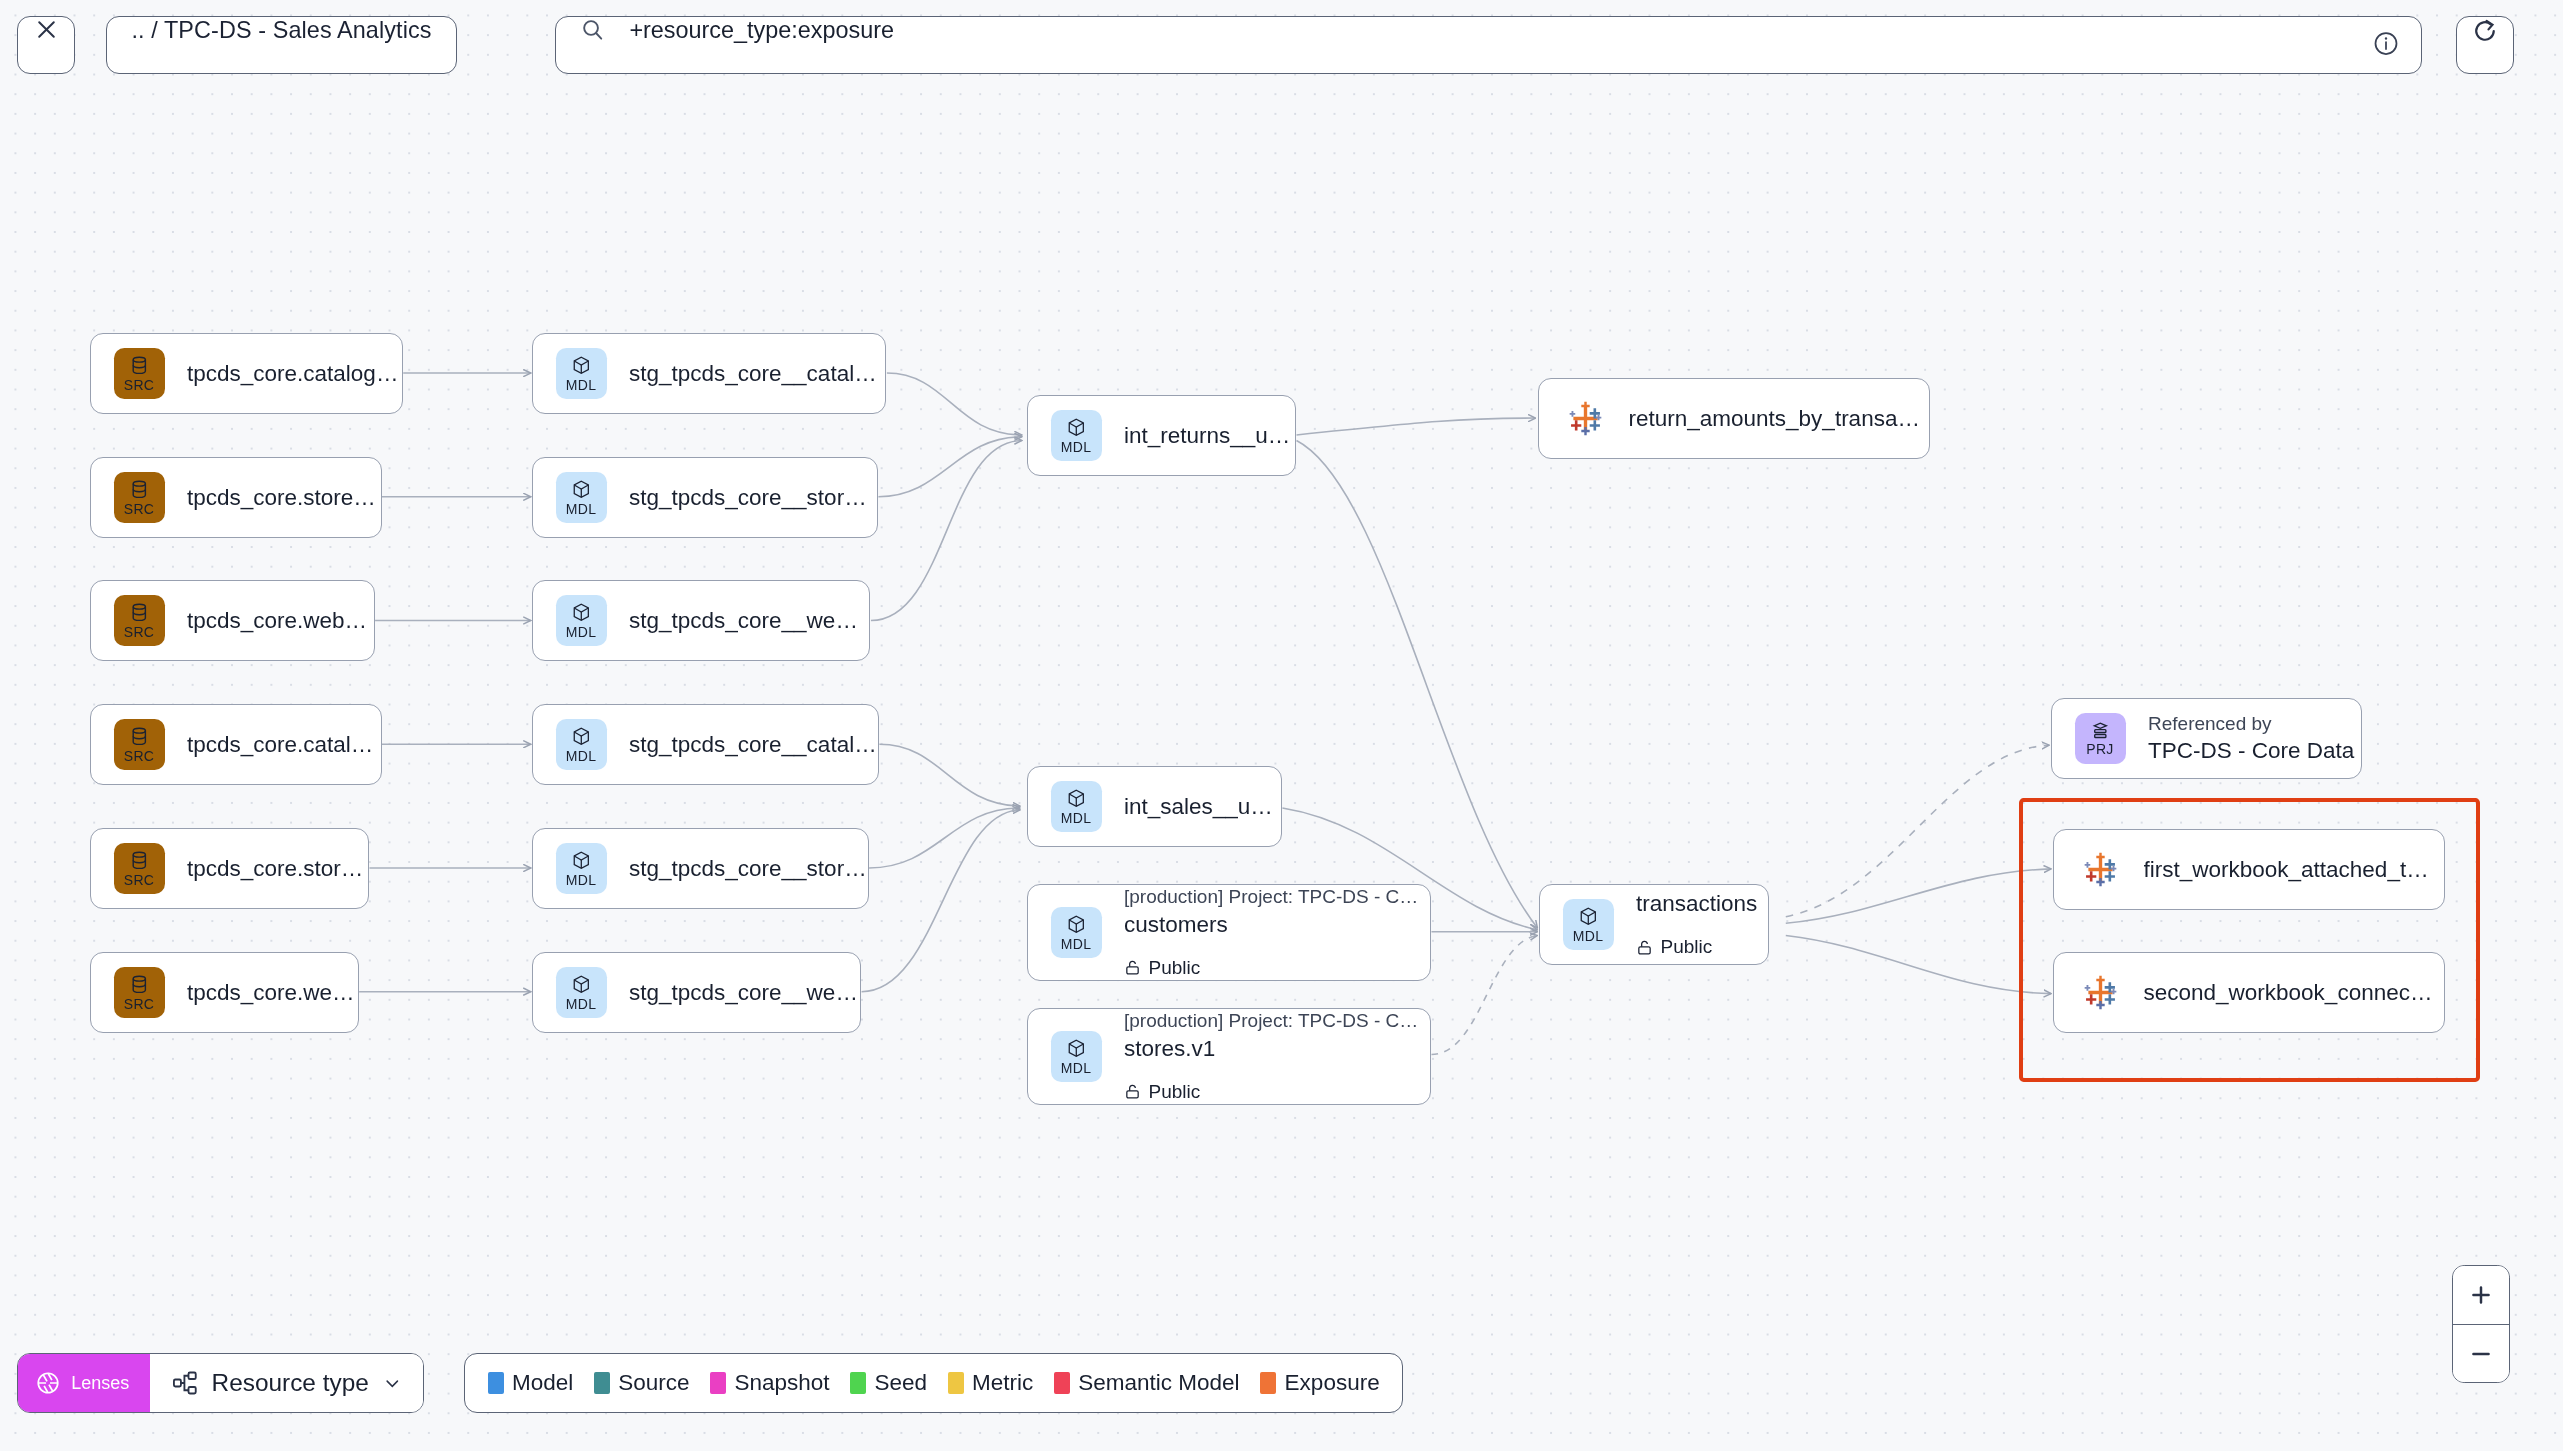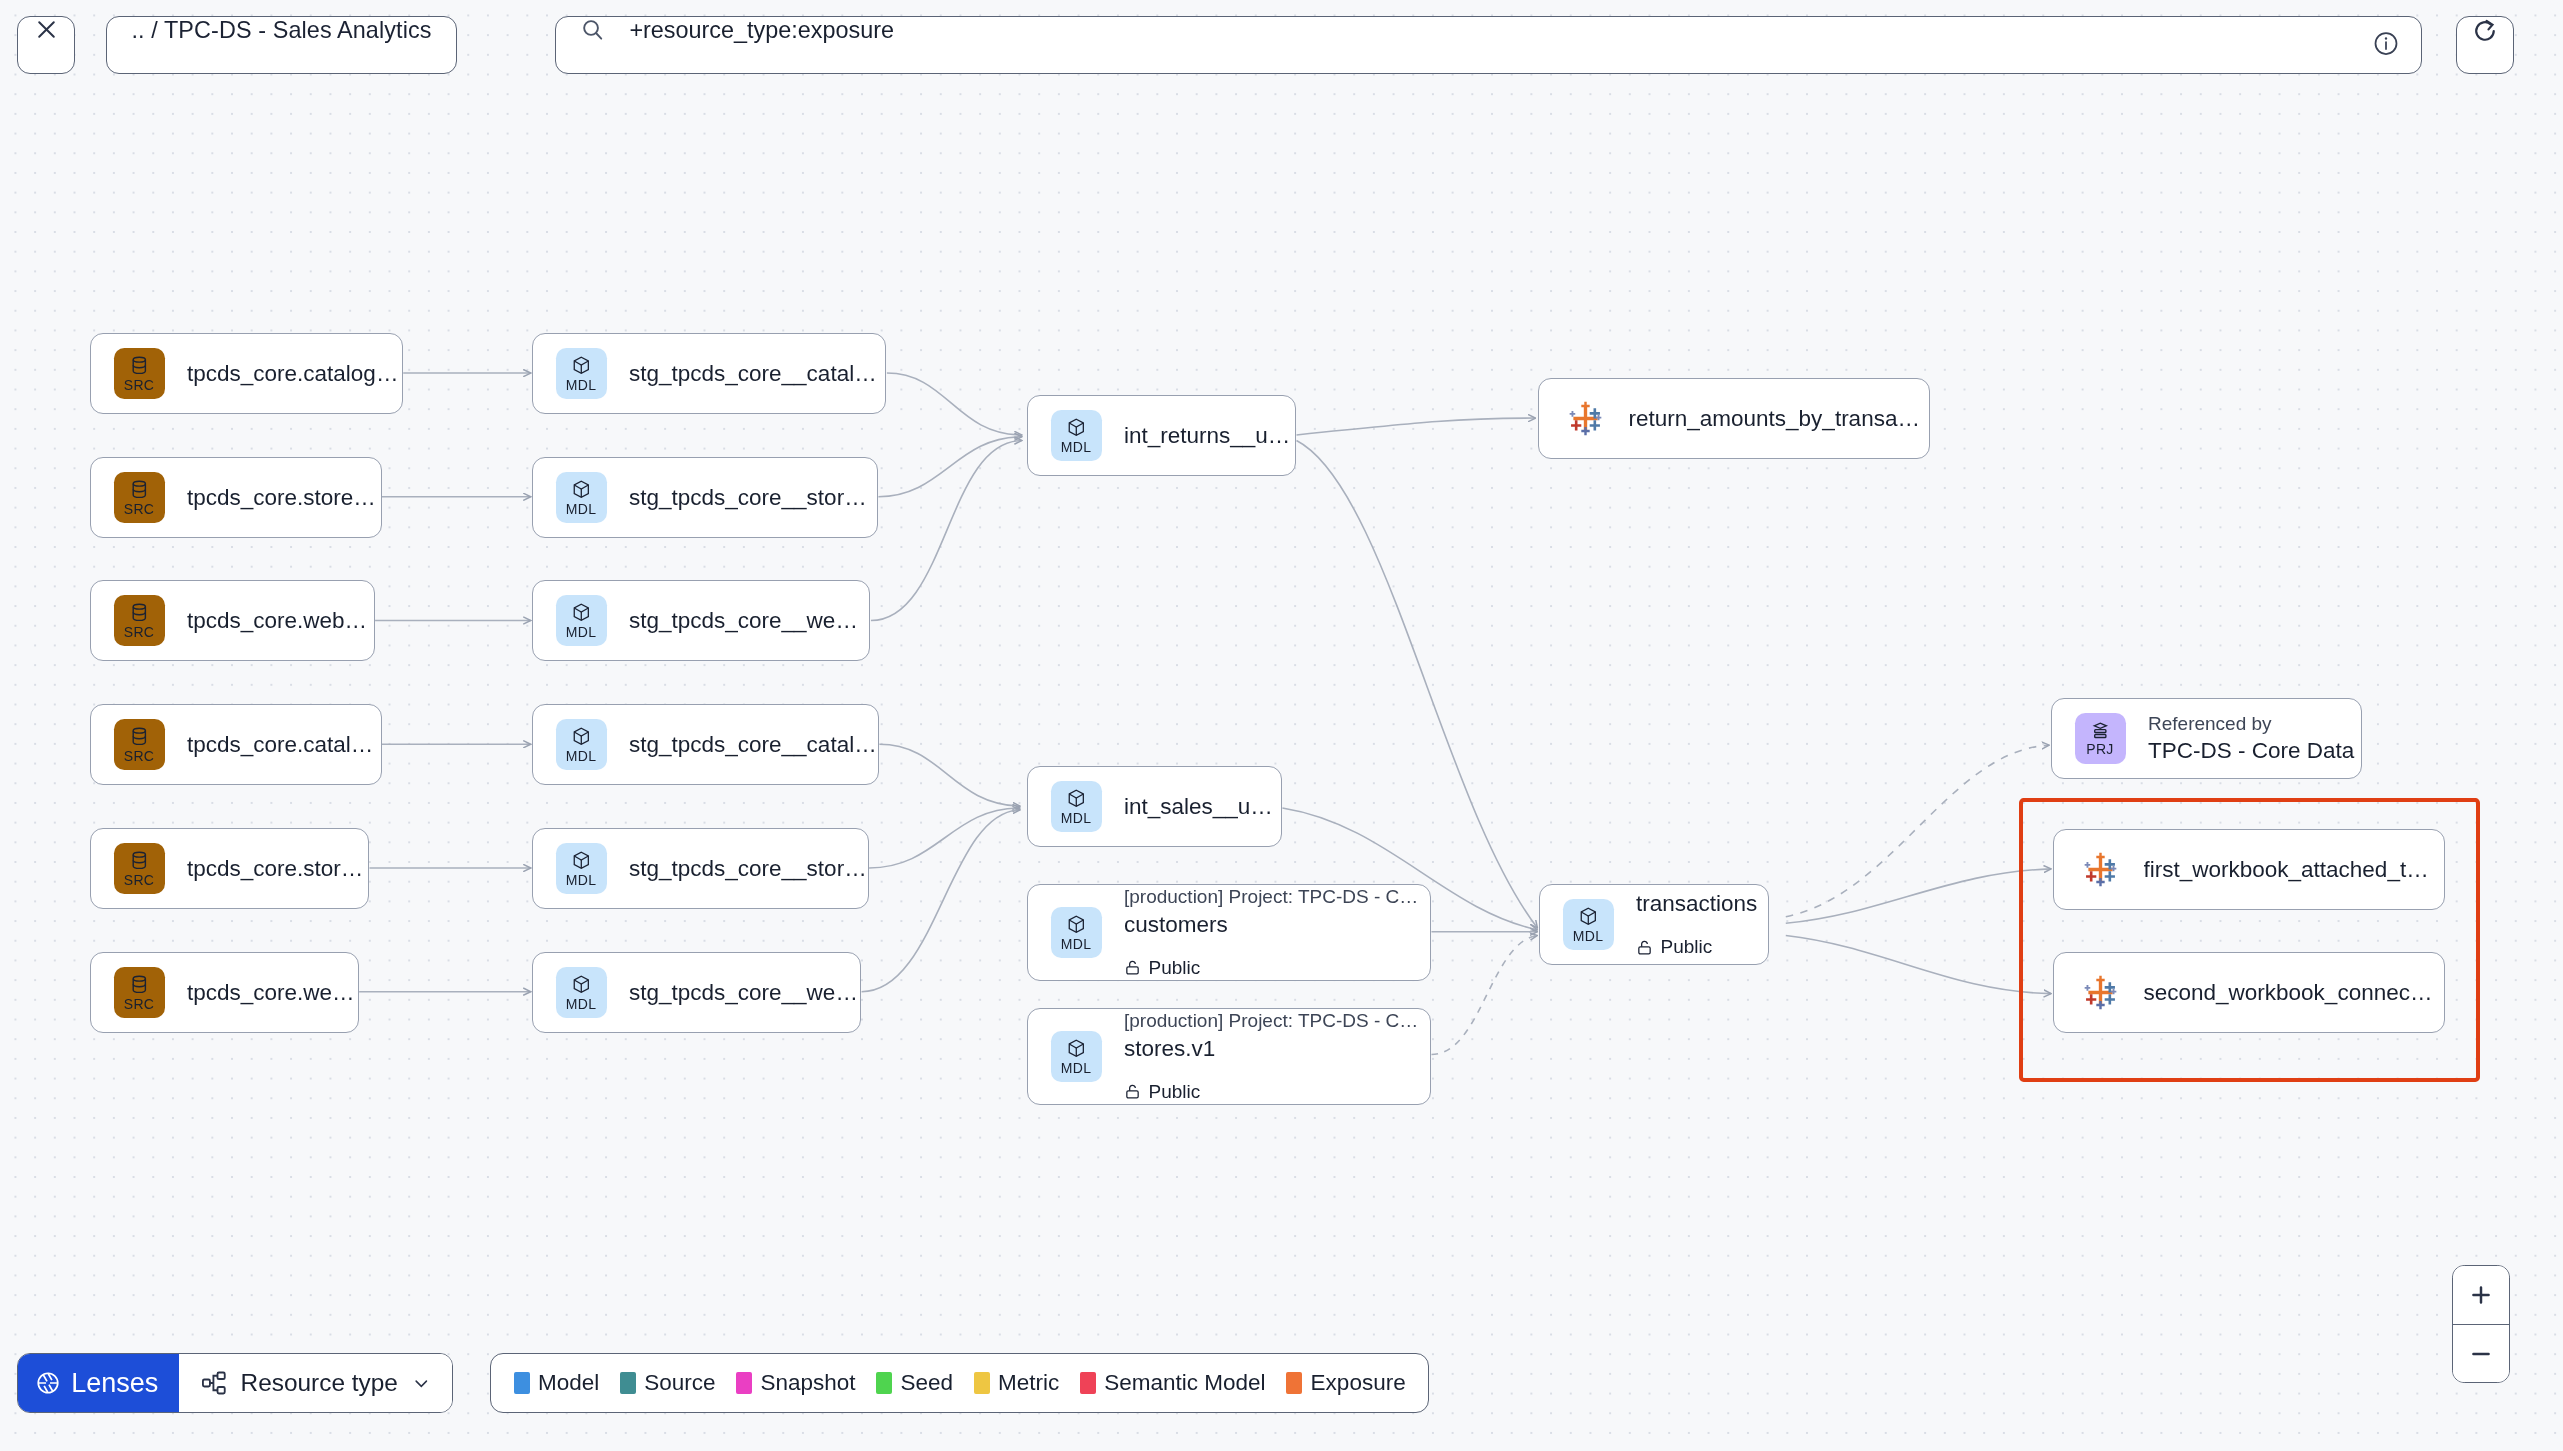--- a/index.html
+++ b/index.html
@@ -108,40 +108,39 @@
   
   .bottom { position: absolute; z-index: 40; }
   #lens-group {
     left: 17px; top: 1353px; height: 60px;
     display: flex; align-items: stretch;
     border-radius: 13px; overflow: hidden;
     border: 1.5px solid #5b6476;
     background: #fff;
   }
   #lenses-btn {
-    background: #1d4ed8; color: #ffffff;
+    background: #d946ef; color: #ffffff;
     display: flex; align-items: center; gap: 10.3px;
     padding: 0 20.6px 0 17px;
-    font-size: 27px;
+    font-size: 18px;
   }
   #resource-type-btn {
     background: #ffffff; color: #19202f;
     display: flex; align-items: center; gap: 13px;
     padding: 0 20.6px;
     font-size: 24.4px;
     text-align: right;
   }
   #legend {
     left: 464px; top: 1353px; height: 60px;
     display: flex; align-items: center; gap: 20.6px;
     padding: 0 22.5px;
     background: #ffffff;
     border: 1.5px solid #5b6476;
     border-radius: 13px;
-    margin-left: 26px;
   }
   .legend-item { display: flex; align-items: center; gap: 8.4px; }
   .legend-swatch { width: 16px; height: 21.6px; border-radius: 1.9px; flex: 0 0 auto; }
   .legend-label { font-size: 22.5px; color: #19202f; white-space: nowrap; }
 
   #zoom-ctrl {
     left: 2452px; top: 1265px;
     width: 58px;
     background: #ffffff;
     border: 1.5px solid #5b6476;

